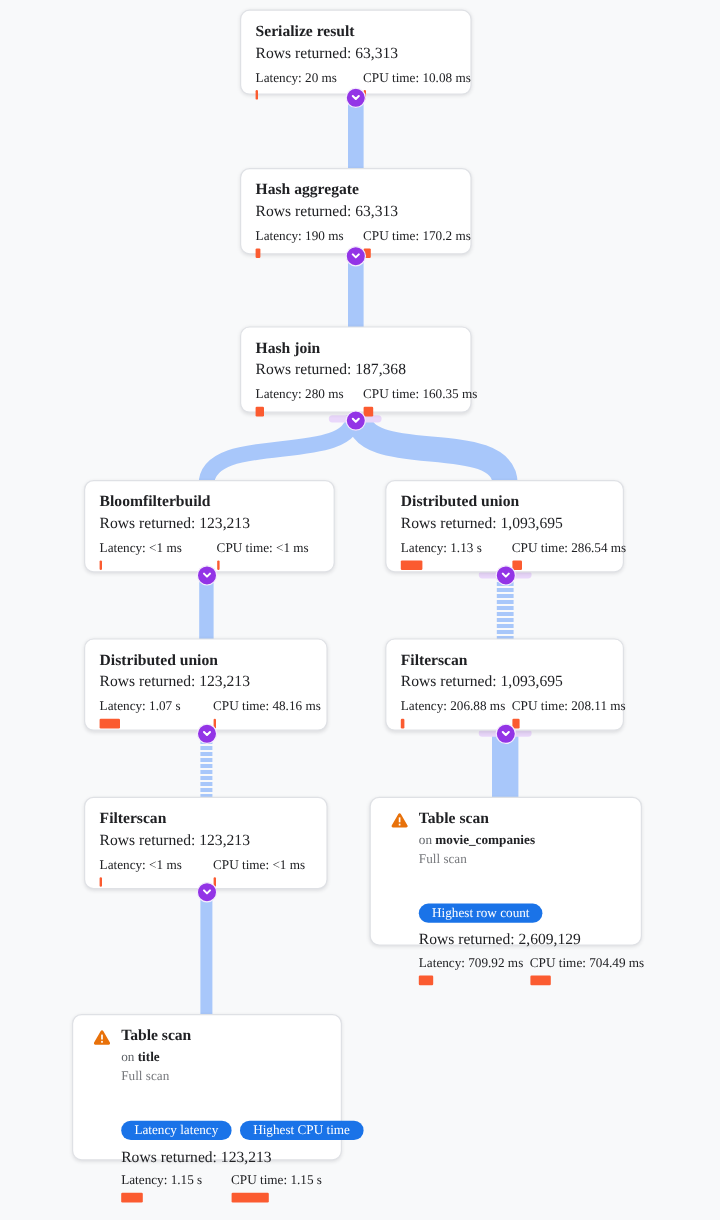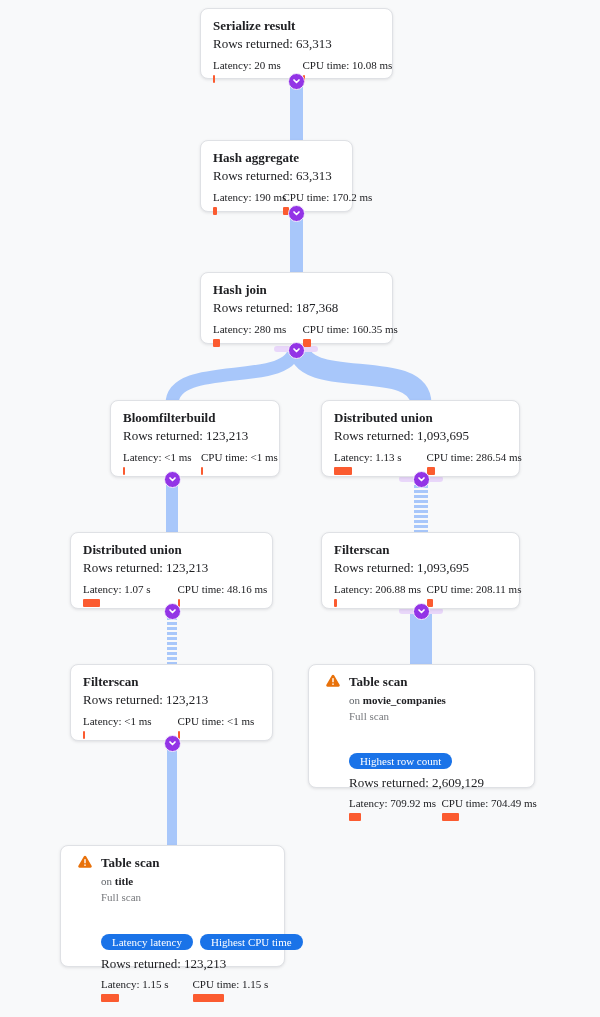--- a/index.html
+++ b/index.html
@@ -11,21 +11,21 @@
   #canvas{position:relative;width:600px;height:1017px;background:var(--background);overflow:hidden;font-family:Liberation Serif, serif;}
   .card{position:absolute;box-sizing:border-box;background:#ffffff;border:1px solid #dfe1e5;
         border-radius:8px;box-shadow:0 1px 3px rgba(60,64,67,.13);padding:9px 12px;z-index:3;}
   .title{font-size:13px;font-weight:bold;color:var(--text);line-height:16px;}
   .rows{font-size:13px;color:var(--text);margin-top:3px;line-height:13px;}
   .metrics{display:flex;margin-top:9px;gap:12px;}
   .metric{flex:1;min-width:0;}
   .mlabel{font-size:11px;color:var(--text);white-space:nowrap;line-height:13px;}
   .bar{height:8px;background:var(--bar);border-radius:1px;margin-top:3px;}
   
-  .thead{display:flex;align-items:flex-start;gap:9px;padding-left:5px;}
+  .thead{display:flex;align-items:flex-end;gap:9px;padding-left:5px;}
   .warn{width:14px;height:13px;flex:0 0 auto;display:flex;}
   .indent{margin-left:28px;}
   .online{font-size:11px;margin-top:4px;line-height:13px;}
   .gray{color:var(--gray);font-size:11px;line-height:13px;}
   .fullscan{margin-top:3px;color:#77797d;}
   .tname{font-weight:bold;color:var(--text);}
   .pills{display:flex;gap:7px;margin-top:5px;}
   .pill{background:var(--pill);color:#fff;font-size:11px;line-height:16px;padding:0 11px;
         border-radius:9px;white-space:nowrap;margin-top:25px;}
   .indent .rows{margin-top:7px;}
@@ -71,21 +71,21 @@
         <div class="mlabel">Latency: 20 ms</div>
         <div class="bar" style="width: 2px;"></div>
       </div>
       <div class="metric">
         <div class="mlabel">CPU time: 10.08 ms</div>
         <div class="bar" style="width: 2px;"></div>
       </div>
     </div>
   </div>
 
-  <div class="card" style="left:200px;top:140px;width:153px;height:72px;">
+  <div class="card" style="left:200px;top:140px;width:193px;height:72px;">
     <div class="title">Hash aggregate</div>
     <div class="rows">Rows returned: 63,313</div>
     <div class="metrics">
       <div class="metric">
         <div class="mlabel">Latency: 190 ms</div>
         <div class="bar" style="width: 4px;"></div>
       </div>
       <div class="metric">
         <div class="mlabel">CPU time: 170.2 ms</div>
         <div class="bar" style="width: 6px;"></div>
@@ -101,21 +101,21 @@
         <div class="mlabel">Latency: 280 ms</div>
         <div class="bar" style="width: 7px;"></div>
       </div>
       <div class="metric">
         <div class="mlabel">CPU time: 160.35 ms</div>
         <div class="bar" style="width: 8px;"></div>
       </div>
     </div>
   </div>
 
-  <div class="card" style="left:70px;top:400px;width:170px;height:77px;margin-left:40px;">
+  <div class="card" style="left:70px;top:400px;width:209px;height:77px;">
     <div class="title">Bloomfilterbuild</div>
     <div class="rows">Rows returned: 123,213</div>
     <div class="metrics">
       <div class="metric">
         <div class="mlabel">Latency: &lt;1 ms</div>
         <div class="bar" style="width: 2px;"></div>
       </div>
       <div class="metric">
         <div class="mlabel">CPU time: &lt;1 ms</div>
         <div class="bar" style="width: 2px;"></div>

